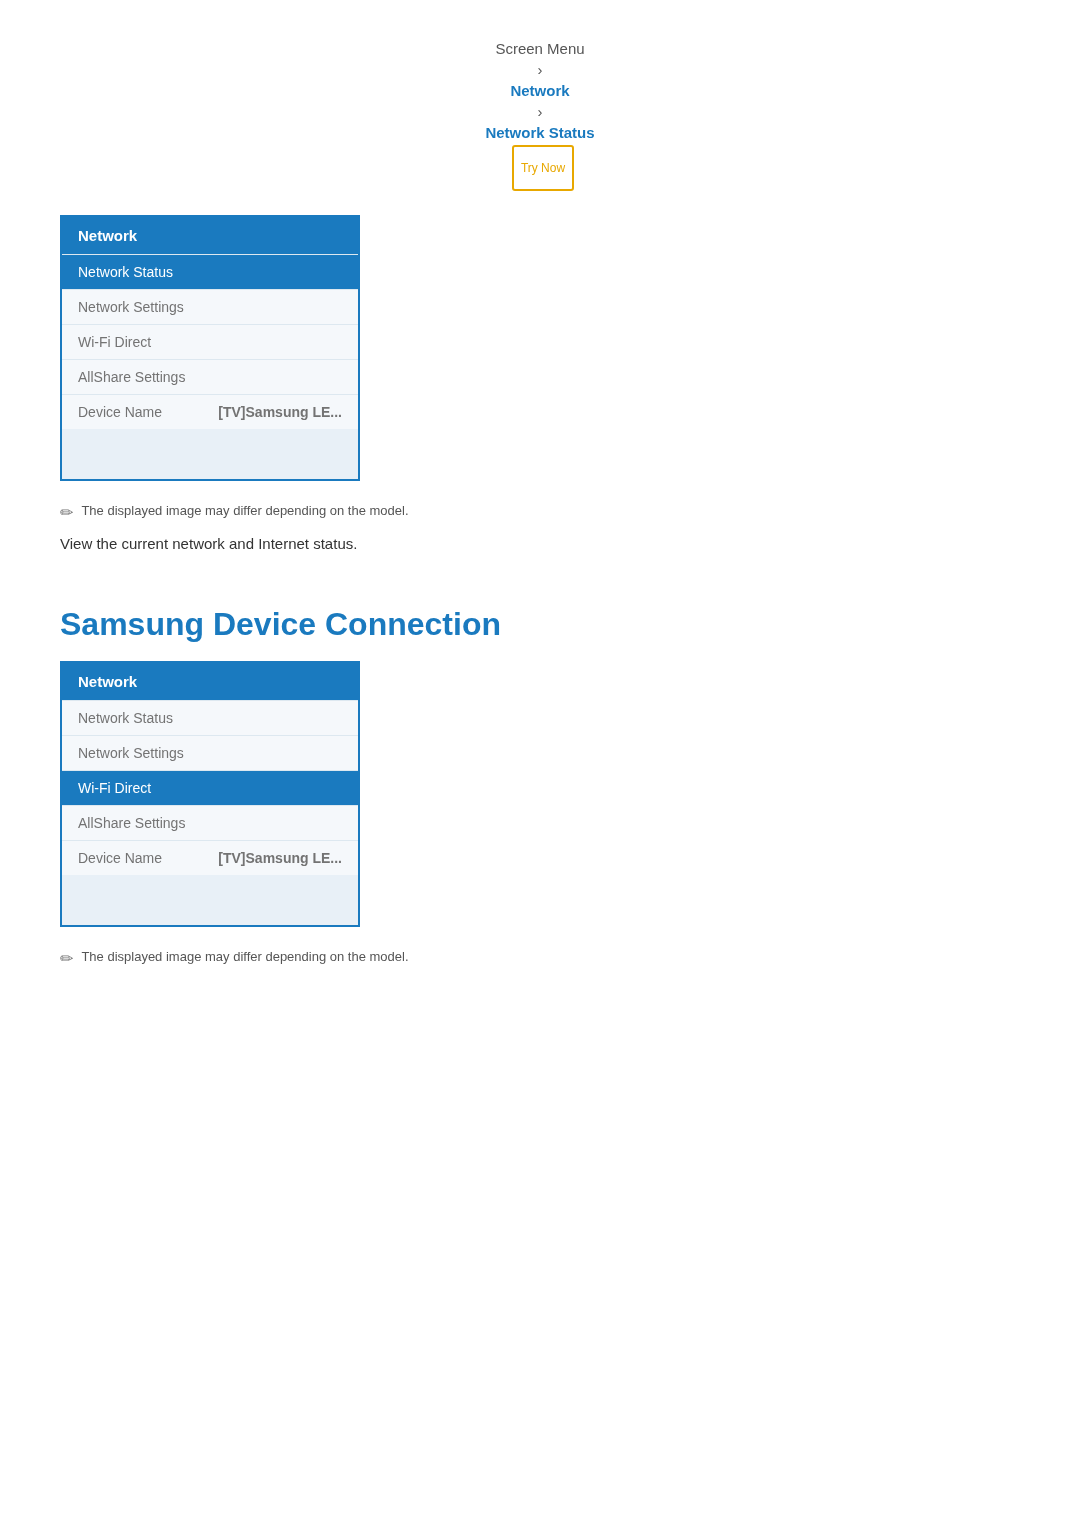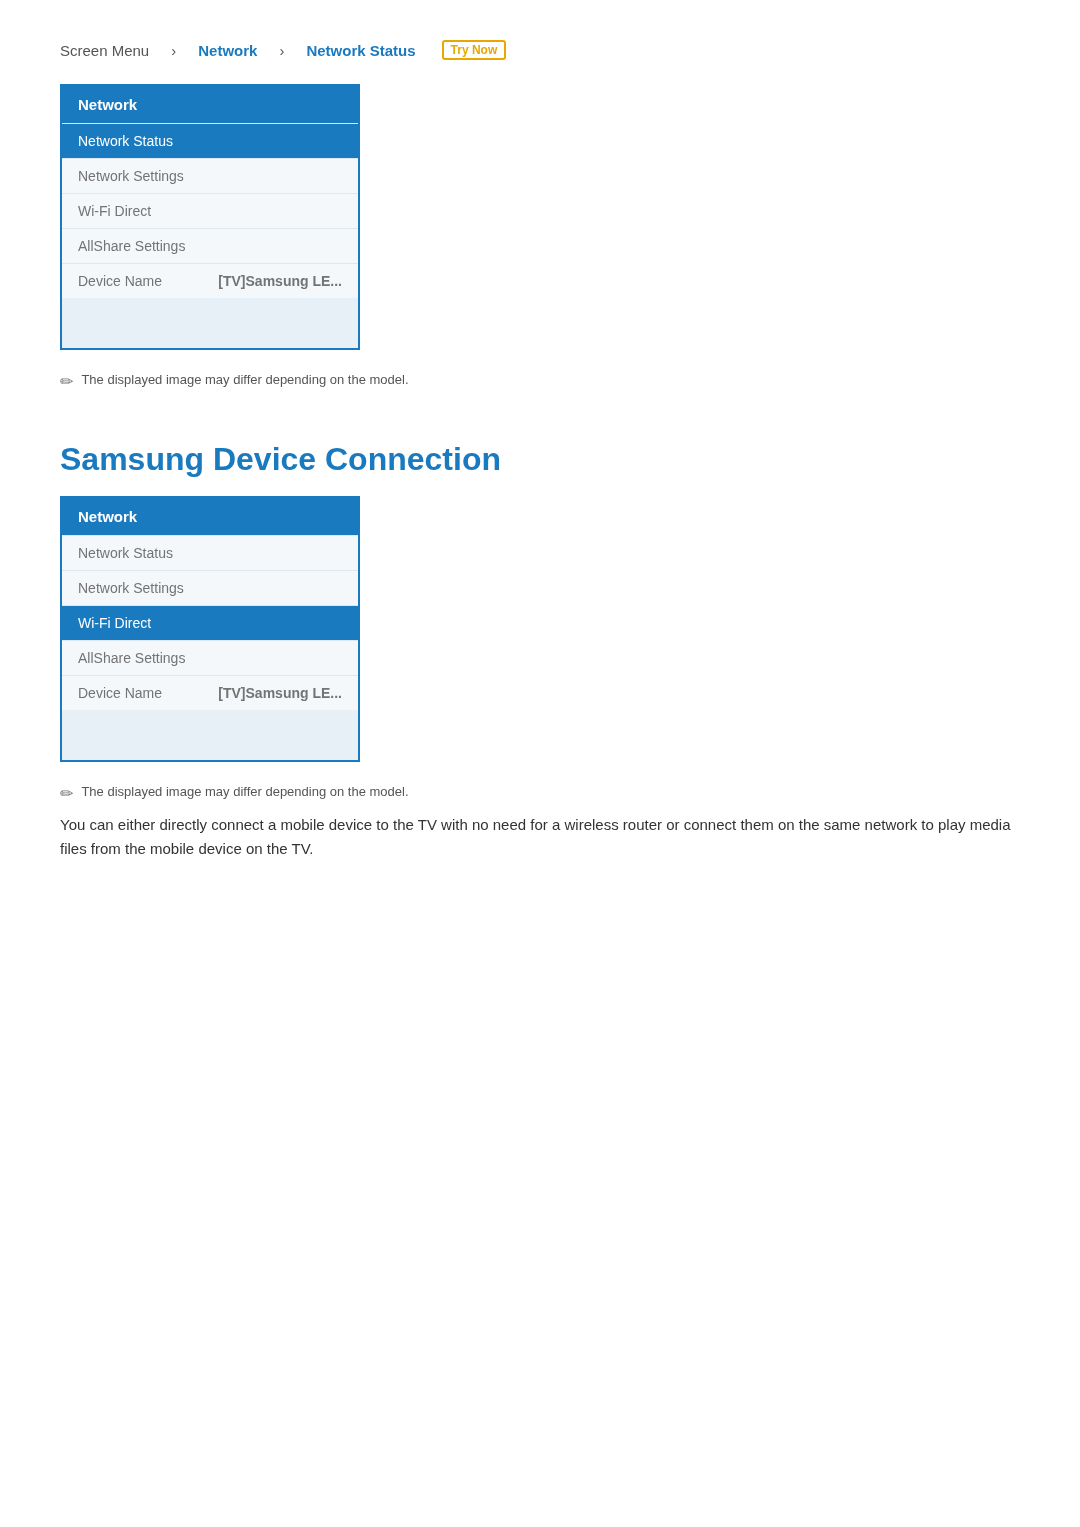--- a/index.html
+++ b/index.html
@@ -19,40 +19,41 @@
       color: #1a7abf;
       margin-bottom: 18px;
     }
 
     .breadcrumb {
       font-size: 15px;
       color: #555;
       margin-bottom: 24px;
       display: flex;
       align-items: center;
-      gap: 20px;
+      gap: 4px;
+      flex-direction: column;
     }
 
     .breadcrumb .sep {
       color: #555;
       margin: 0 2px;
     }
 
     .breadcrumb .link {
       color: #1a7abf;
       font-weight: bold;
     }
 
     .try-now-badge {
       display: inline-block;
       border: 2px solid #e8a800;
       color: #e8a800;
       font-size: 12px;
-      font-weight: bold;
-      padding: 1px 7px;
+      font-weight: normal;
+      padding: 14px 7px;
       border-radius: 3px;
       margin-left: 6px;
       vertical-align: middle;
     }
 
     .menu-box {
       width: 300px;
       border: 2px solid #1a7abf;
       background: #f5f8fb;
       margin-bottom: 22px;
@@ -158,20 +159,21 @@
       <span class="device-value">[TV]Samsung LE...</span>
     </div>
     <div class="menu-spacer"></div>
   </div>
 
   <div class="note">
     <span class="note-icon">✏</span>
     <span>The displayed image may differ depending on the model.</span>
   </div>
 
+  <p class="description">View the current network and Internet status.</p>
 </div>
 
 <div class="section section-gap">
   <h1>Samsung Device Connection</h1>
 
   <div class="menu-box">
     <div class="menu-header">Network</div>
     <div class="menu-item">
       <span>Network Status</span>
     </div>
@@ -189,14 +191,13 @@
       <span class="device-value">[TV]Samsung LE...</span>
     </div>
     <div class="menu-spacer"></div>
   </div>
 
   <div class="note">
     <span class="note-icon">✏</span>
     <span>The displayed image may differ depending on the model.</span>
   </div>
 
-  <p class="description">You can either directly connect a mobile device to the TV with no need for a wireless router or connect them on the same network to play media files from the mobile device on the TV.</p>
 </div>
 
 </body></html>

